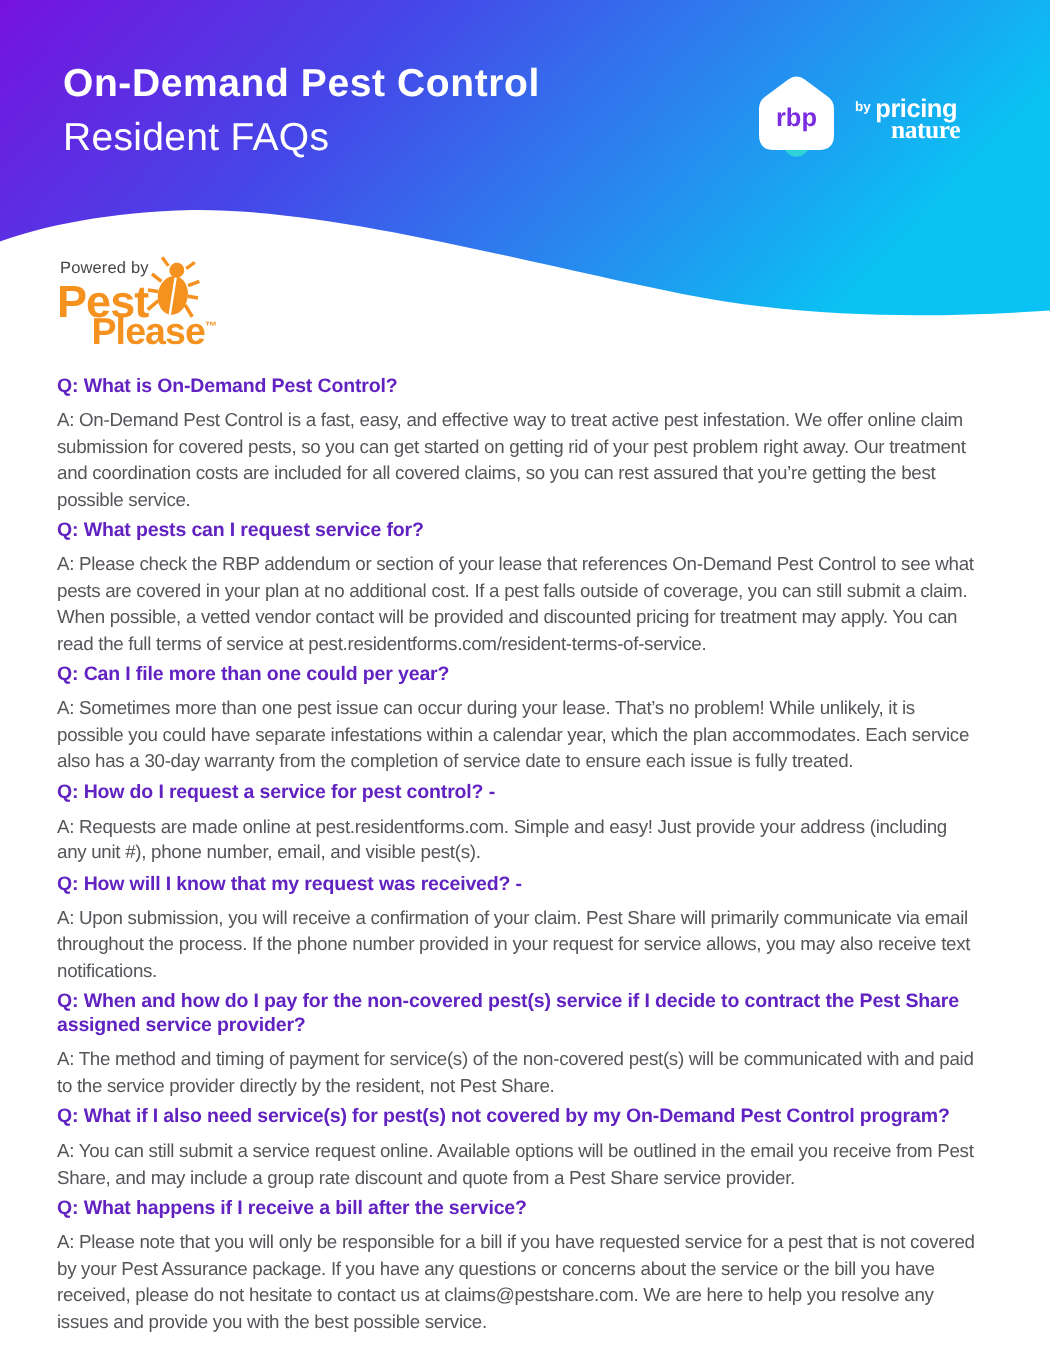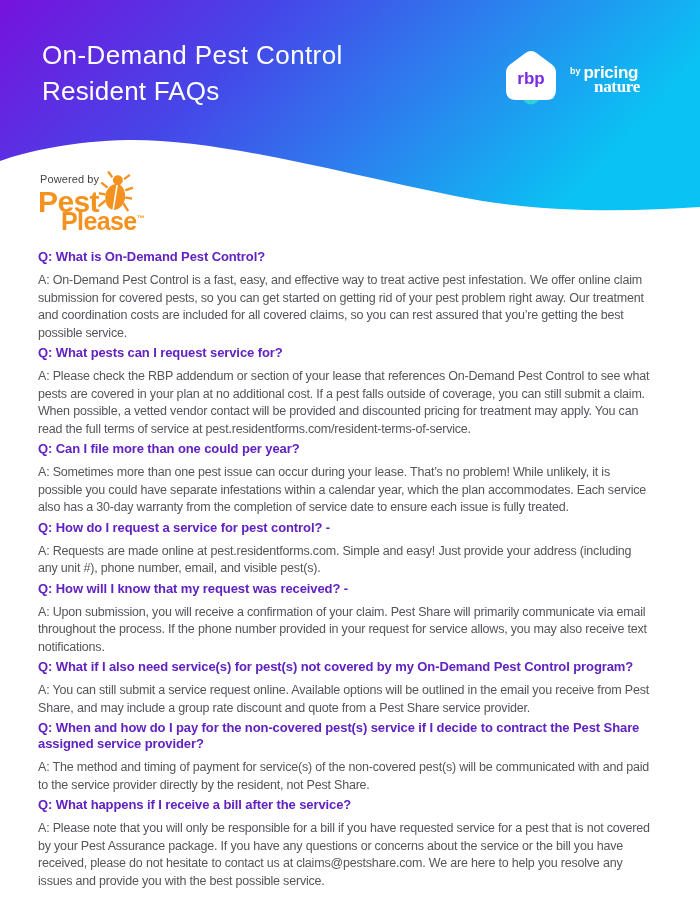--- a/index.html
+++ b/index.html
@@ -6,21 +6,21 @@
   .page {
     position:relative; width:700px; height:906px; margin:0 auto;
     background:#ffffff; overflow:hidden;
     font-family:"Liberation Sans", sans-serif;
   }
 
   
   .hero { position:absolute; top:0; left:0; width:700px; height:215px; }
   .hero-bg { position:absolute; top:0; left:0; display:block; }
   .hero-title { position:absolute; left:42px; top:40px; color:#ffffff; }
-  .hero-title .t1 { font-size:26px; font-weight:400; letter-spacing:0.4px; line-height:30px; }
+  .hero-title .t1 { font-size:26px; font-weight:700; letter-spacing:0.4px; line-height:30px; }
   .hero-title .t2 { font-size:26px; font-weight:400; letter-spacing:0.2px; line-height:30px; margin-top:6px; }
 
   
   .brand { position:absolute; left:501px; top:49px; display:flex; align-items:center; gap:9px; }
   .rbp-mark { position:relative; width:60px; height:62px; }
   .rbp-mark svg { display:block; }
   .sn { color:#ffffff; font-weight:700; line-height:14px; }
   .sn1 { display:flex; align-items:flex-start; }
   .sn-by { font-size:9px; font-weight:600; position:relative; top:-2px; margin-right:3px; }
   .sn-word { font-size:17px; letter-spacing:-0.3px; }
@@ -126,27 +126,27 @@
       <h3 class="q">Q: How do I request a service for pest control? -</h3>
       <p class="a">A: Requests are made online at pest.residentforms.com. Simple and easy! Just provide your address (including any unit #), phone number, email, and visible pest(s).</p>
     </div>
 
     <div class="faq-item">
       <h3 class="q">Q: How will I know that my request was received? -</h3>
       <p class="a">A: Upon submission, you will receive a confirmation of your claim. Pest Share will primarily communicate via email throughout the process. If the phone number provided in your request for service allows, you may also receive text notifications.</p>
     </div>
 
     <div class="faq-item">
-      <h3 class="q">Q: What if I also need service(s) for pest(s) not covered by my On-Demand Pest Control program?</h3>
-      <p class="a">A: You can still submit a service request online. Available options will be outlined in the email you receive from Pest Share, and may include a group rate discount and quote from a Pest Share service provider.</p>
+      <h3 class="q">Q: When and how do I pay for the non-covered pest(s) service if I decide to contract the Pest Share assigned service provider?</h3>
+      <p class="a">A: The method and timing of payment for service(s) of the non-covered pest(s) will be communicated with and paid to the service provider directly by the resident, not Pest Share.</p>
     </div>
 
     <div class="faq-item">
-      <h3 class="q">Q: When and how do I pay for the non-covered pest(s) service if I decide to contract the Pest Share assigned service provider?</h3>
-      <p class="a">A: The method and timing of payment for service(s) of the non-covered pest(s) will be communicated with and paid to the service provider directly by the resident, not Pest Share.</p>
+      <h3 class="q">Q: What if I also need service(s) for pest(s) not covered by my On-Demand Pest Control program?</h3>
+      <p class="a">A: You can still submit a service request online. Available options will be outlined in the email you receive from Pest Share, and may include a group rate discount and quote from a Pest Share service provider.</p>
     </div>
 
     <div class="faq-item">
       <h3 class="q">Q: What happens if I receive a bill after the service?</h3>
       <p class="a">A: Please note that you will only be responsible for a bill if you have requested service for a pest that is not covered by your Pest Assurance package. If you have any questions or concerns about the service or the bill you have received, please do not hesitate to contact us at claims@pestshare.com. We are here to help you resolve any issues and provide you with the best possible service.</p>
     </div>
 
   </div>
 </div>
 

